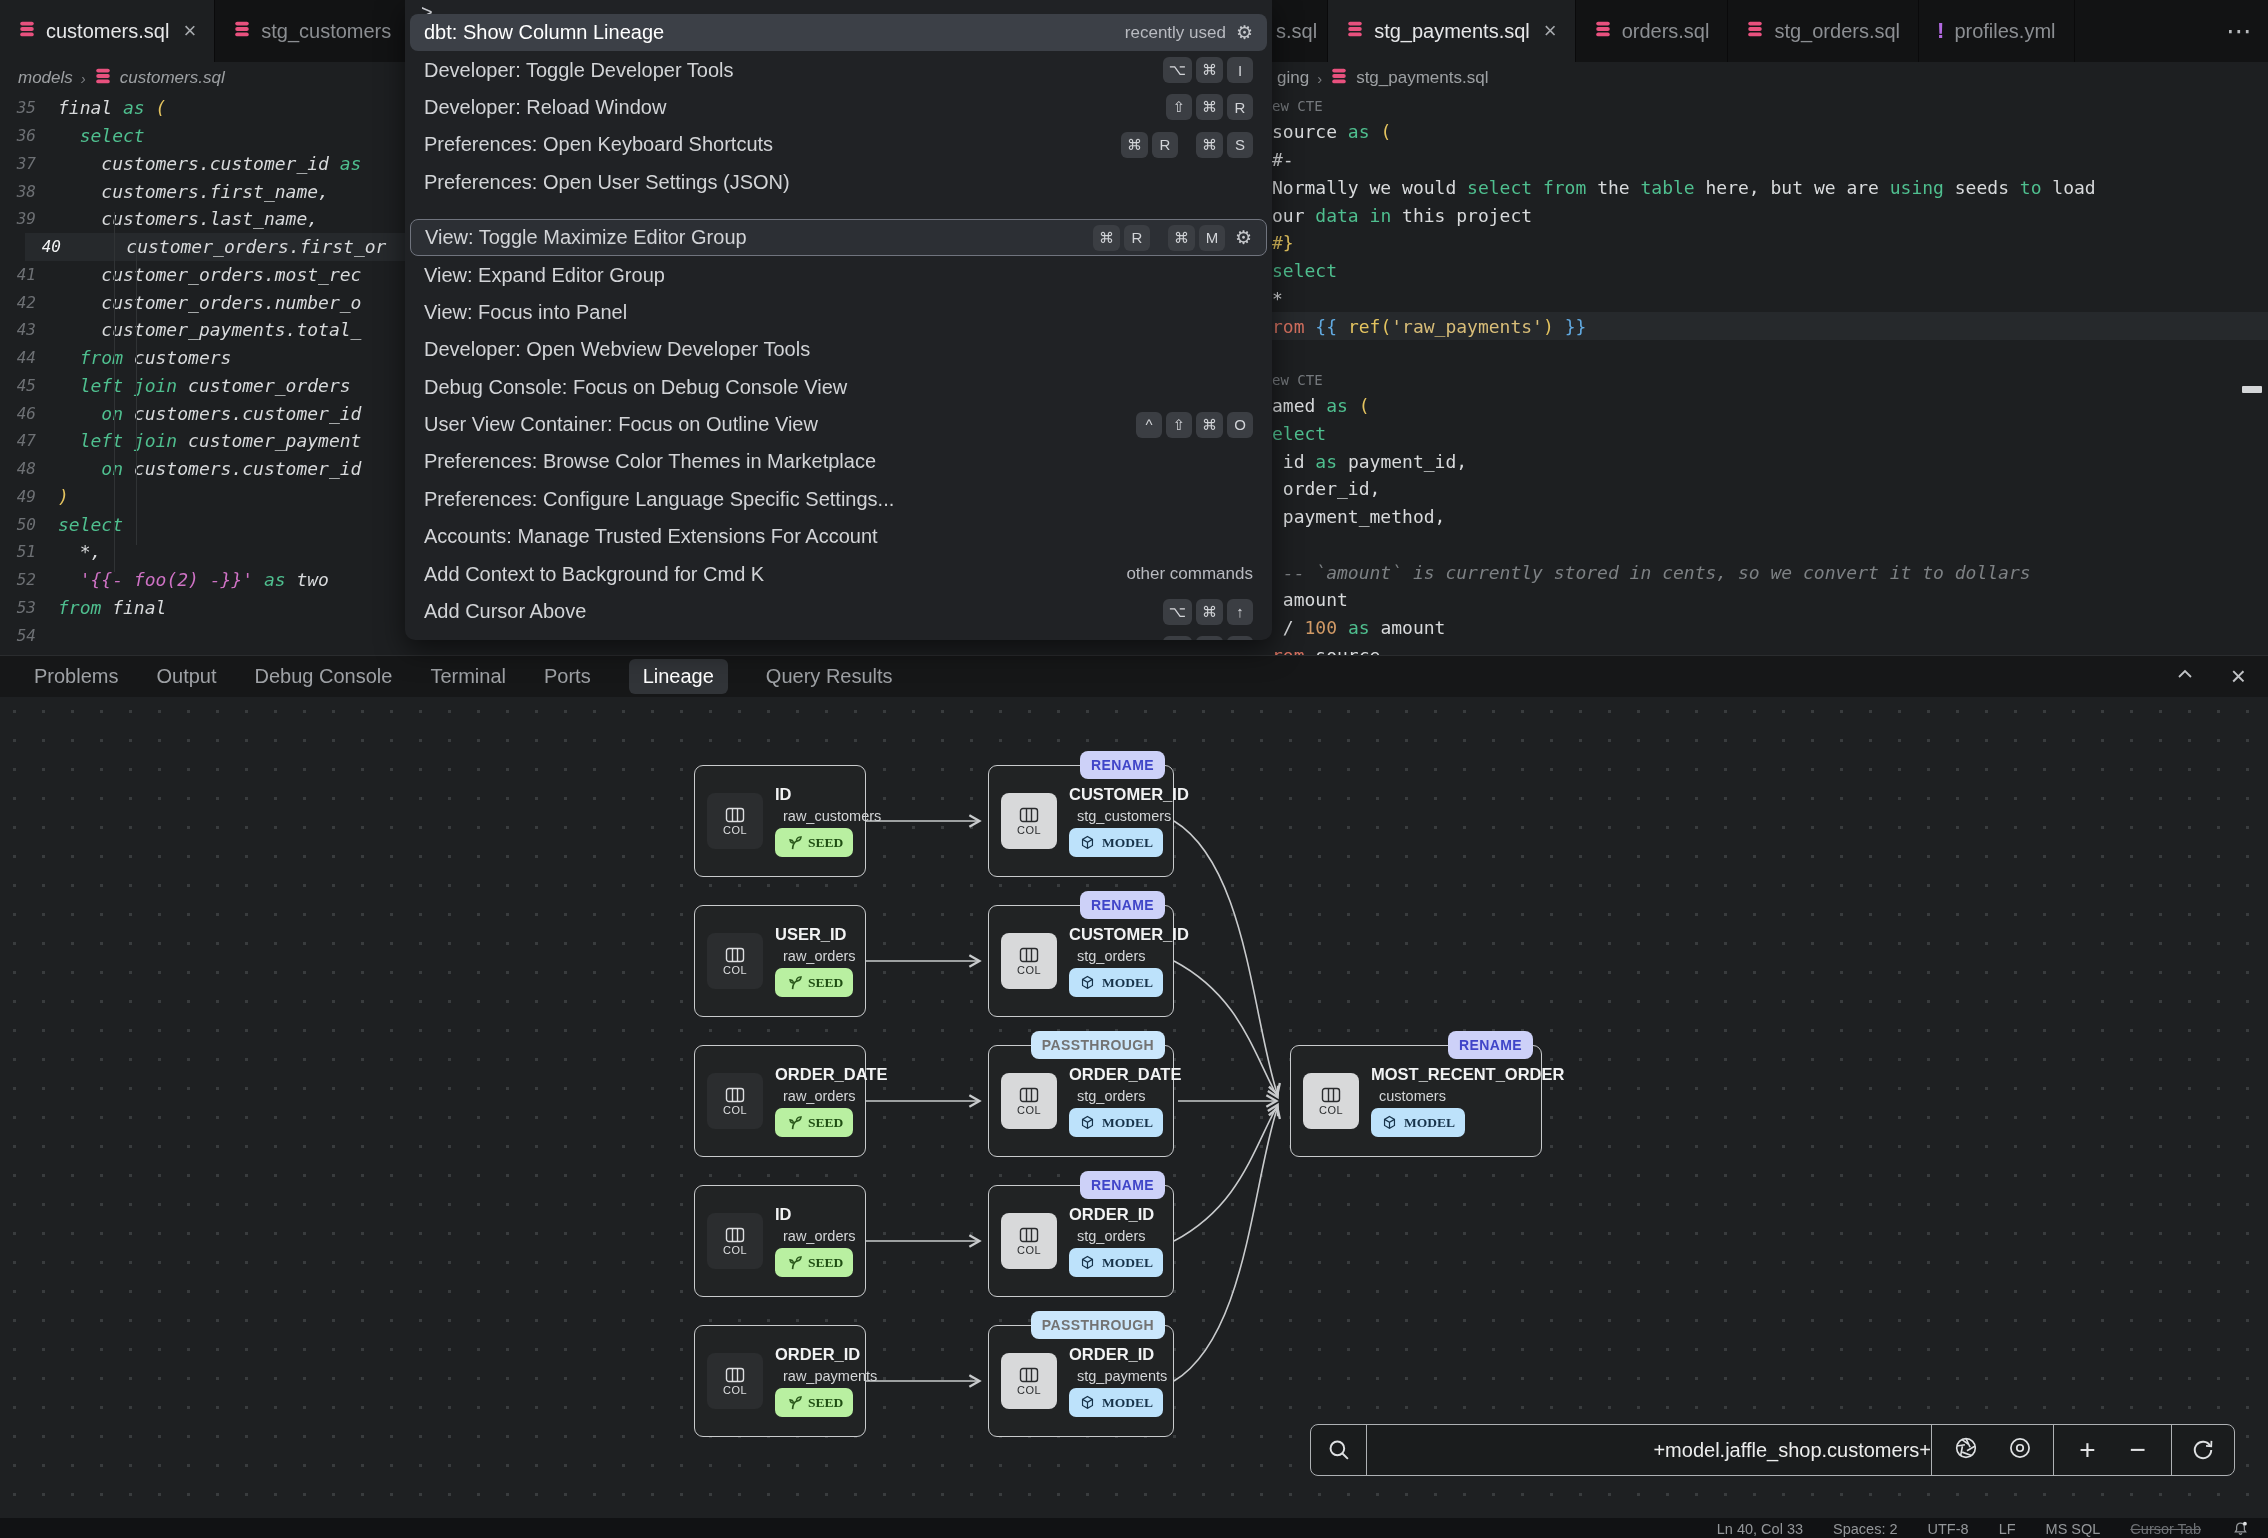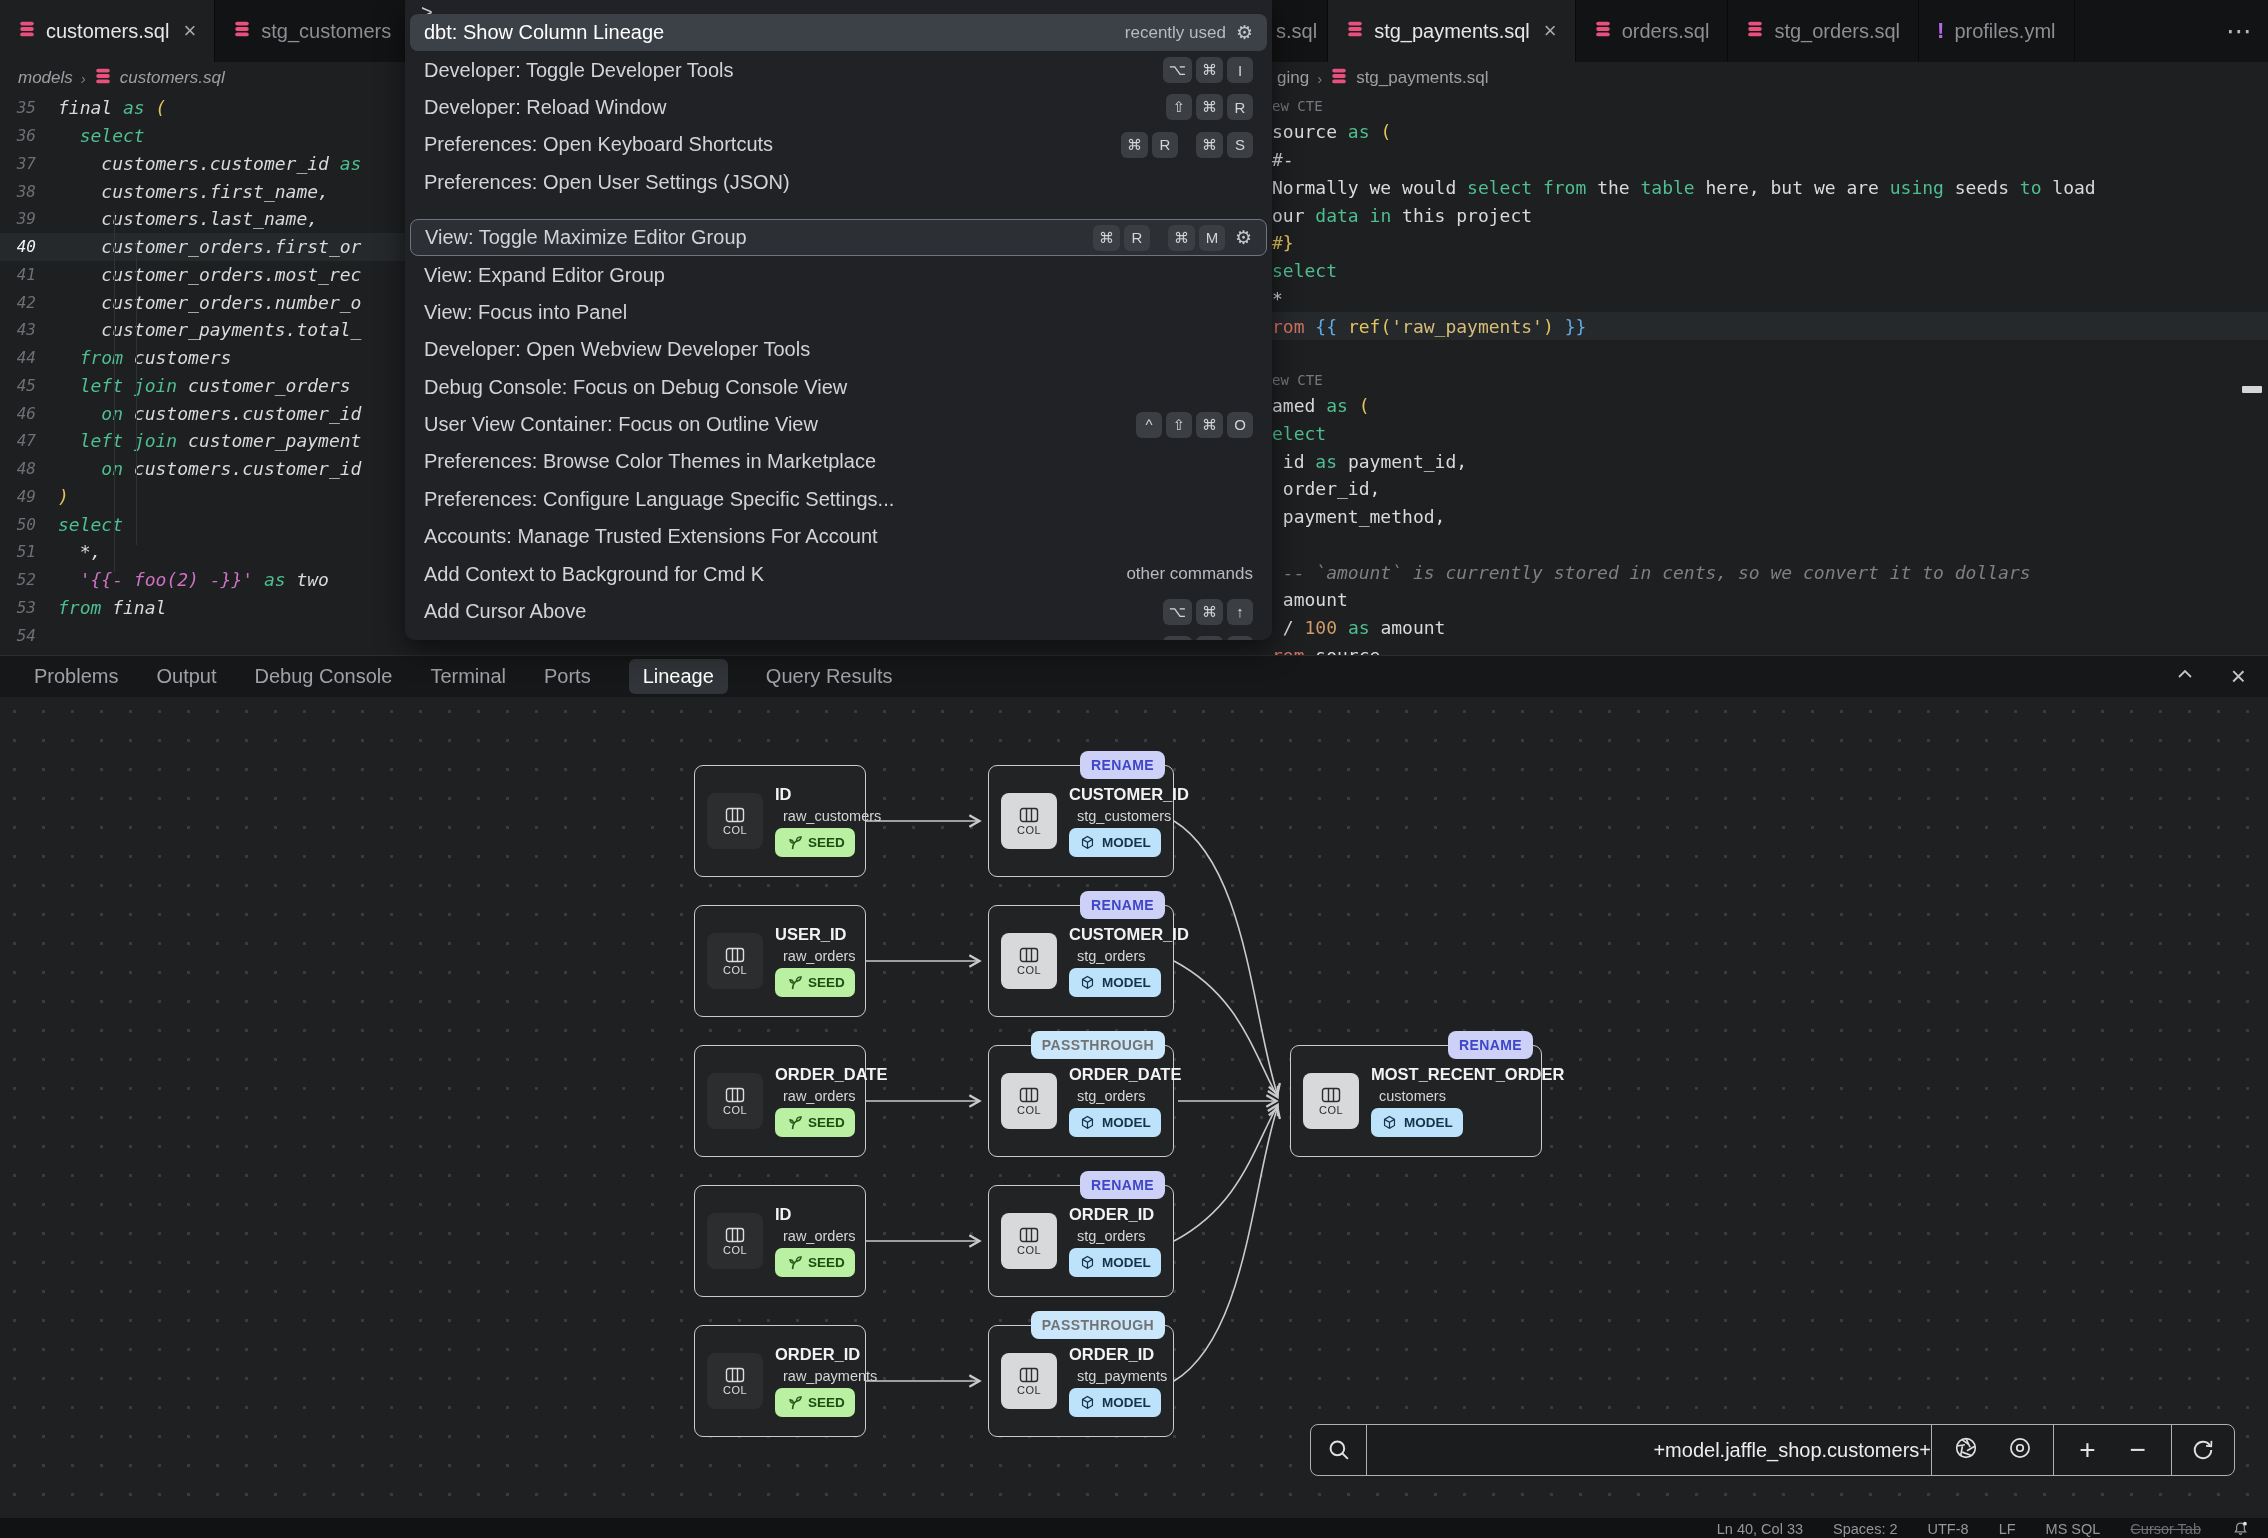--- a/index.html
+++ b/index.html
@@ -31,21 +31,21 @@
   .breadcrumb { height:32px; display:flex; align-items:center; gap:8px; padding-left:18px;
                 color:#9da0a3; font-size:17px; }
   .editor-right .breadcrumb { padding-left:5px; }
   .bc-sep { color:#7c7f83; font-size:15px; }
 
   .codewrap { position:relative; }
   .code-line { display:flex; align-items:center; height:27.75px; font-family:"DejaVu Sans Mono",monospace;
                font-size:18px; white-space:pre; }
   .code-line .ln { width:58px; text-align:right; padding-right:22px; color:#6d7074; font-size:16px;
                    font-family:"DejaVu Sans Mono",monospace; flex:none; }
-  .code-line.activeln { background:#26292c; }
+  .code-line.activeln { background:#26292c;margin-left:25px; }
   .code-line.activeln .ln { color:#f2f3f4; }
   .code-line.hl { background:#26292c; }
   .code-line.lens { height:24px; font-size:14px; }
 
   .sw{color:#d8dadc} .sk{color:#4fbf8f} .sy{color:#e3c35f} .sp{color:#cf72c5}
   .sb{color:#61a9e0} .ss{color:#d8bd78} .so{color:#d19a66} .sr{color:#d4705f}
   .sc{color:#7d8184;font-style:italic} .sg{color:#75797d}
 
   .guide { position:absolute; width:1px; background:#303335; }
   .mini-dash { position:absolute; left:2242px; top:386px; width:20px; height:7px; background:#d4d6d8; border-radius:1px; }
@@ -80,21 +80,21 @@
   .lnode { position:absolute; background:#212324; border:1px solid #c9cbcd; border-radius:9px;
            display:flex; align-items:center; gap:12px; padding:0 12px; z-index:2; }
   .colbadge { flex:none; width:56px; height:56px; border-radius:8px; display:flex; flex-direction:column;
               align-items:center; justify-content:center; gap:1px; font-size:11px; letter-spacing:.5px; }
   .colbadge.darkb { background:#2b2d2f; color:#dedfe1; }
   .colbadge.lightb { background:#d8d9da; color:#2a2c2e; }
   .ncontent { display:flex; flex-direction:column; gap:4px; min-width:0; }
   .ntitle { color:#f2f3f4; font-weight:bold; font-size:16.5px; }
   .nsub { color:#d4d6d8; font-size:14.5px;margin-left:8px; }
   .pill { display:inline-flex; align-items:center; gap:6px; height:29px; padding:0 10px; border-radius:7px;
-          font-size:13.5px; font-weight:bold; width:fit-content; }
+          font-size:13.5px; font-weight:bold; width:fit-content;font-family:Liberation Serif, serif; }
   .pill.seed { background:#b9f0a1; color:#1e4d12; }
   .pill.model { background:#bde2fb; color:#17334a; }
   .ntag { position:absolute; top:-15px; right:8px; height:28px; display:flex; align-items:center;
           padding:0 11px; border-radius:8px; font-size:14px; font-weight:bold; letter-spacing:.4px; z-index:3; }
   .ntag.rename { background:#cdd1f8; color:#3f45c8; }
   .ntag.passthrough { background:#cbe7fc; color:#737373; }
 
   
   .searchbar { position:absolute; left:1310px; top:727px; width:925px; height:52px; display:flex;
                border:1.5px solid #aeb1b4; border-radius:8px; background:#1a1c1d; color:#dfe1e3; z-index:4; }

